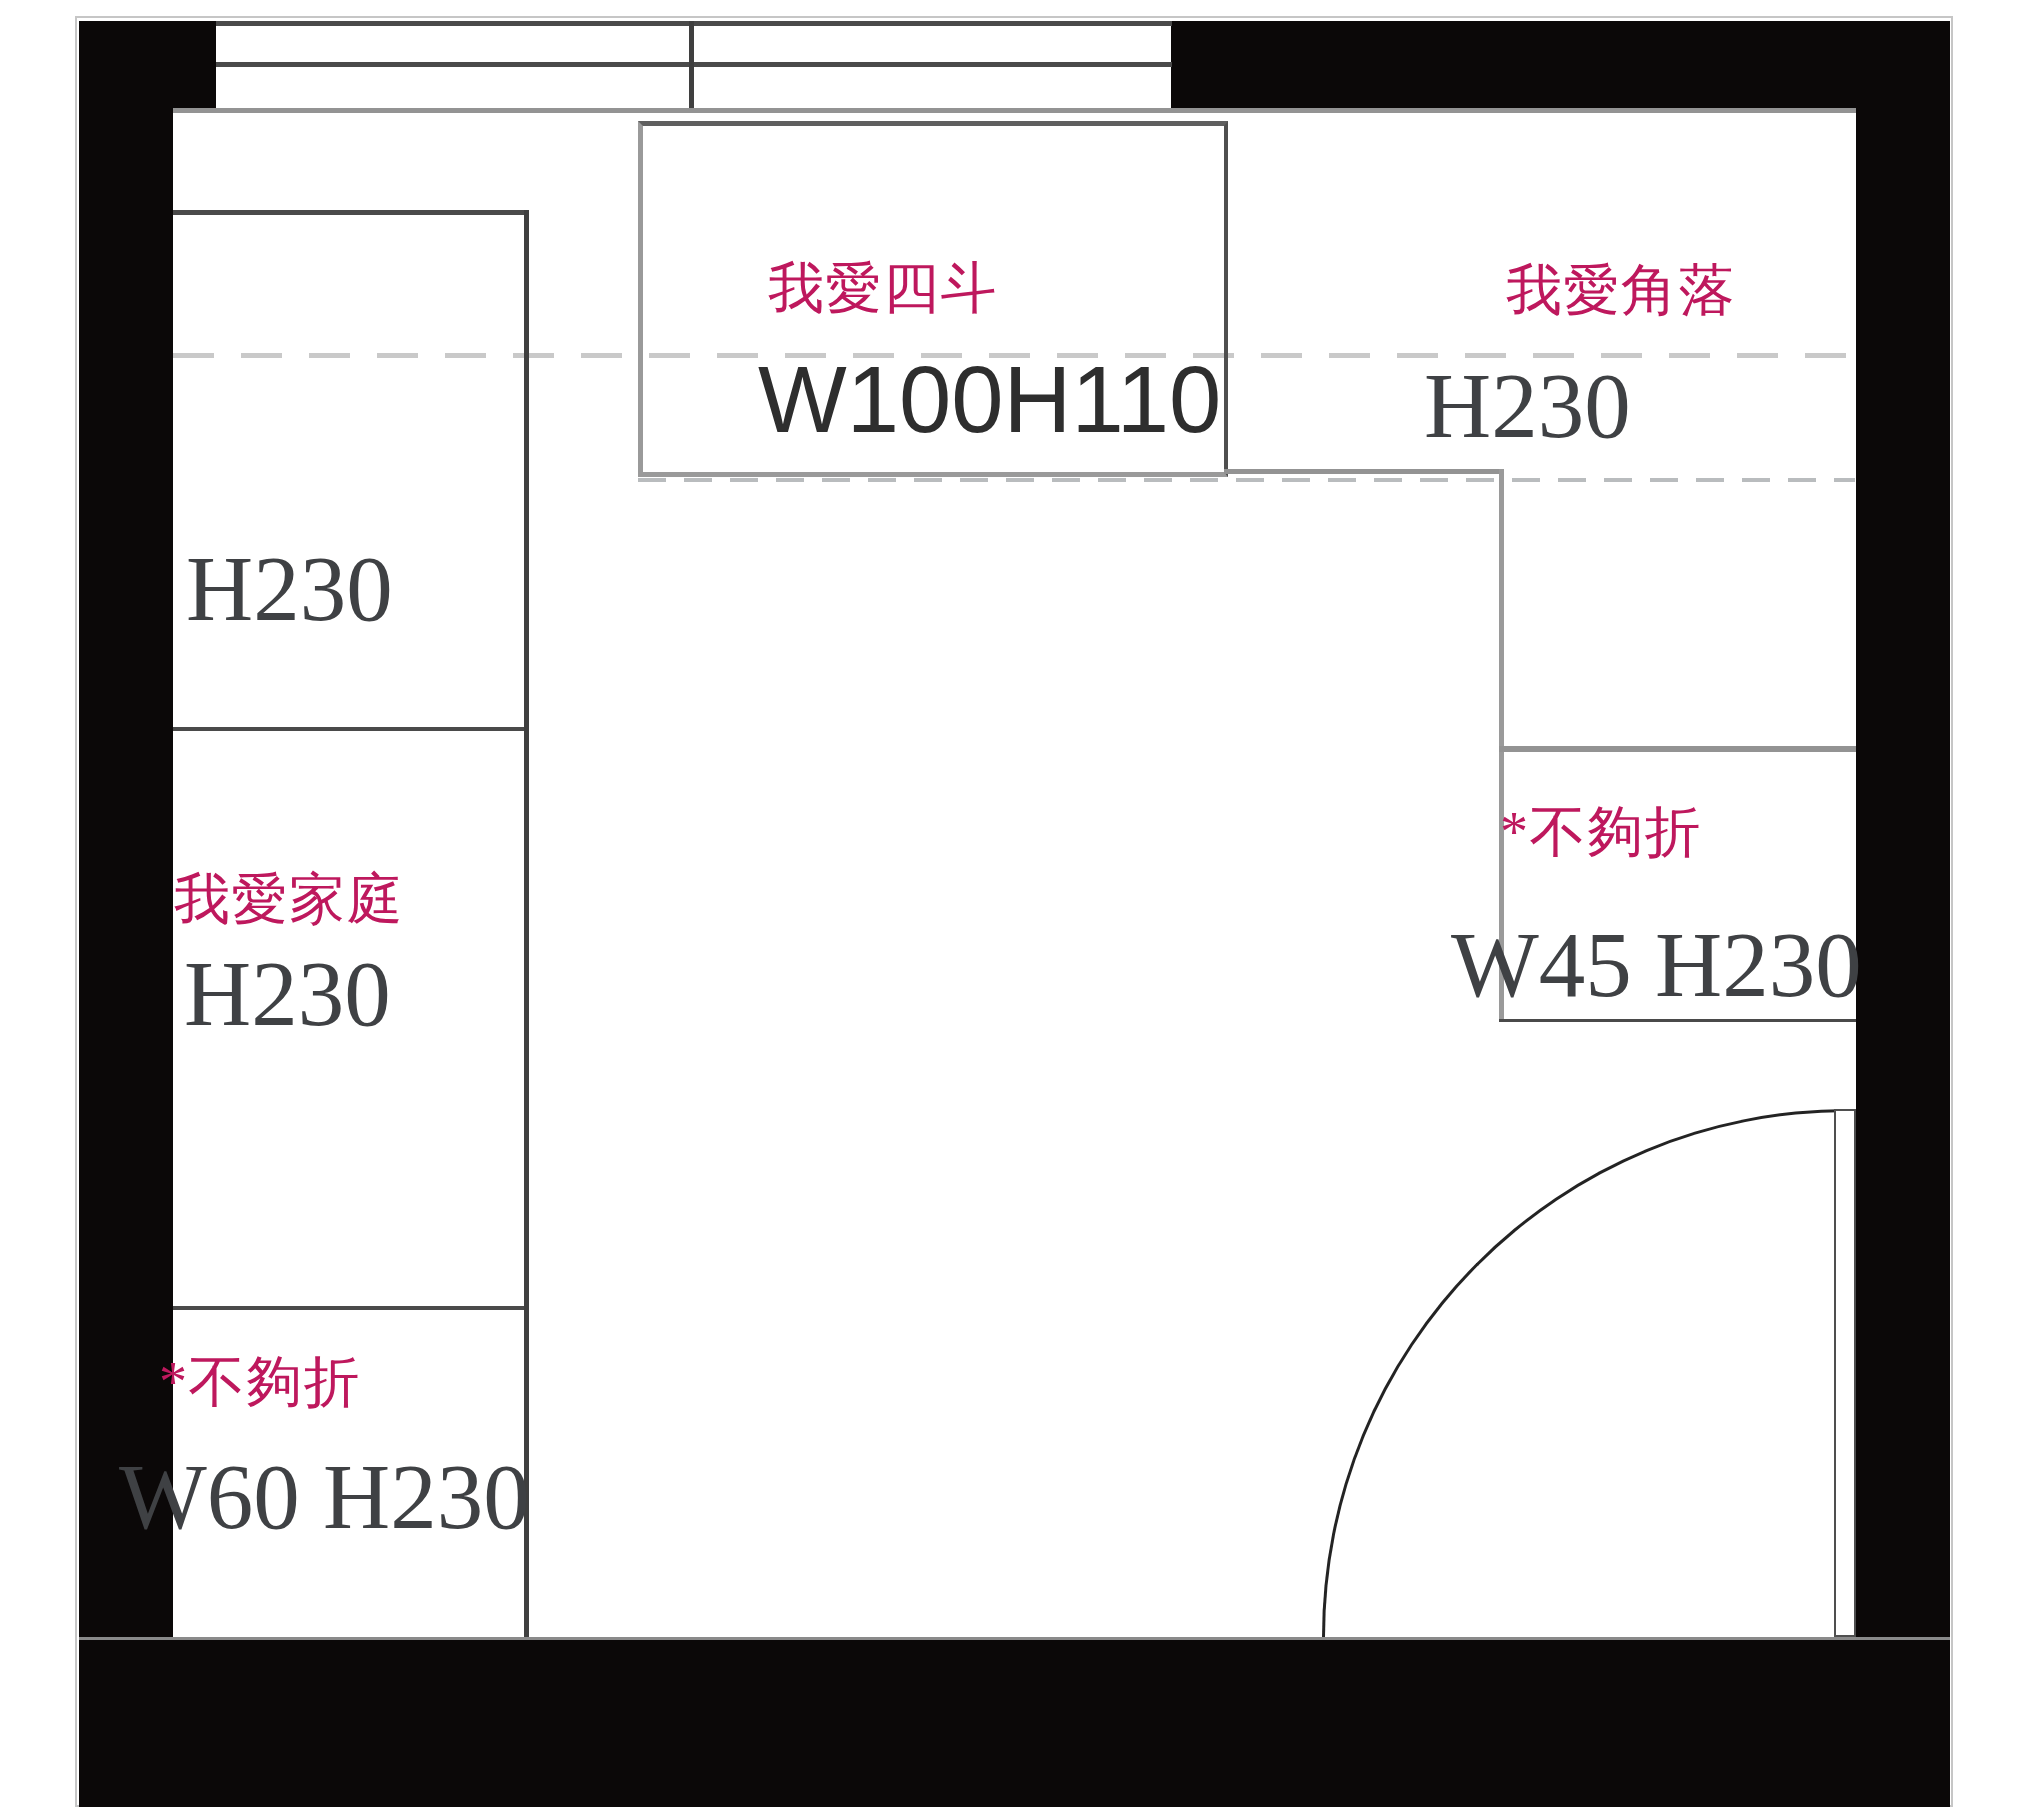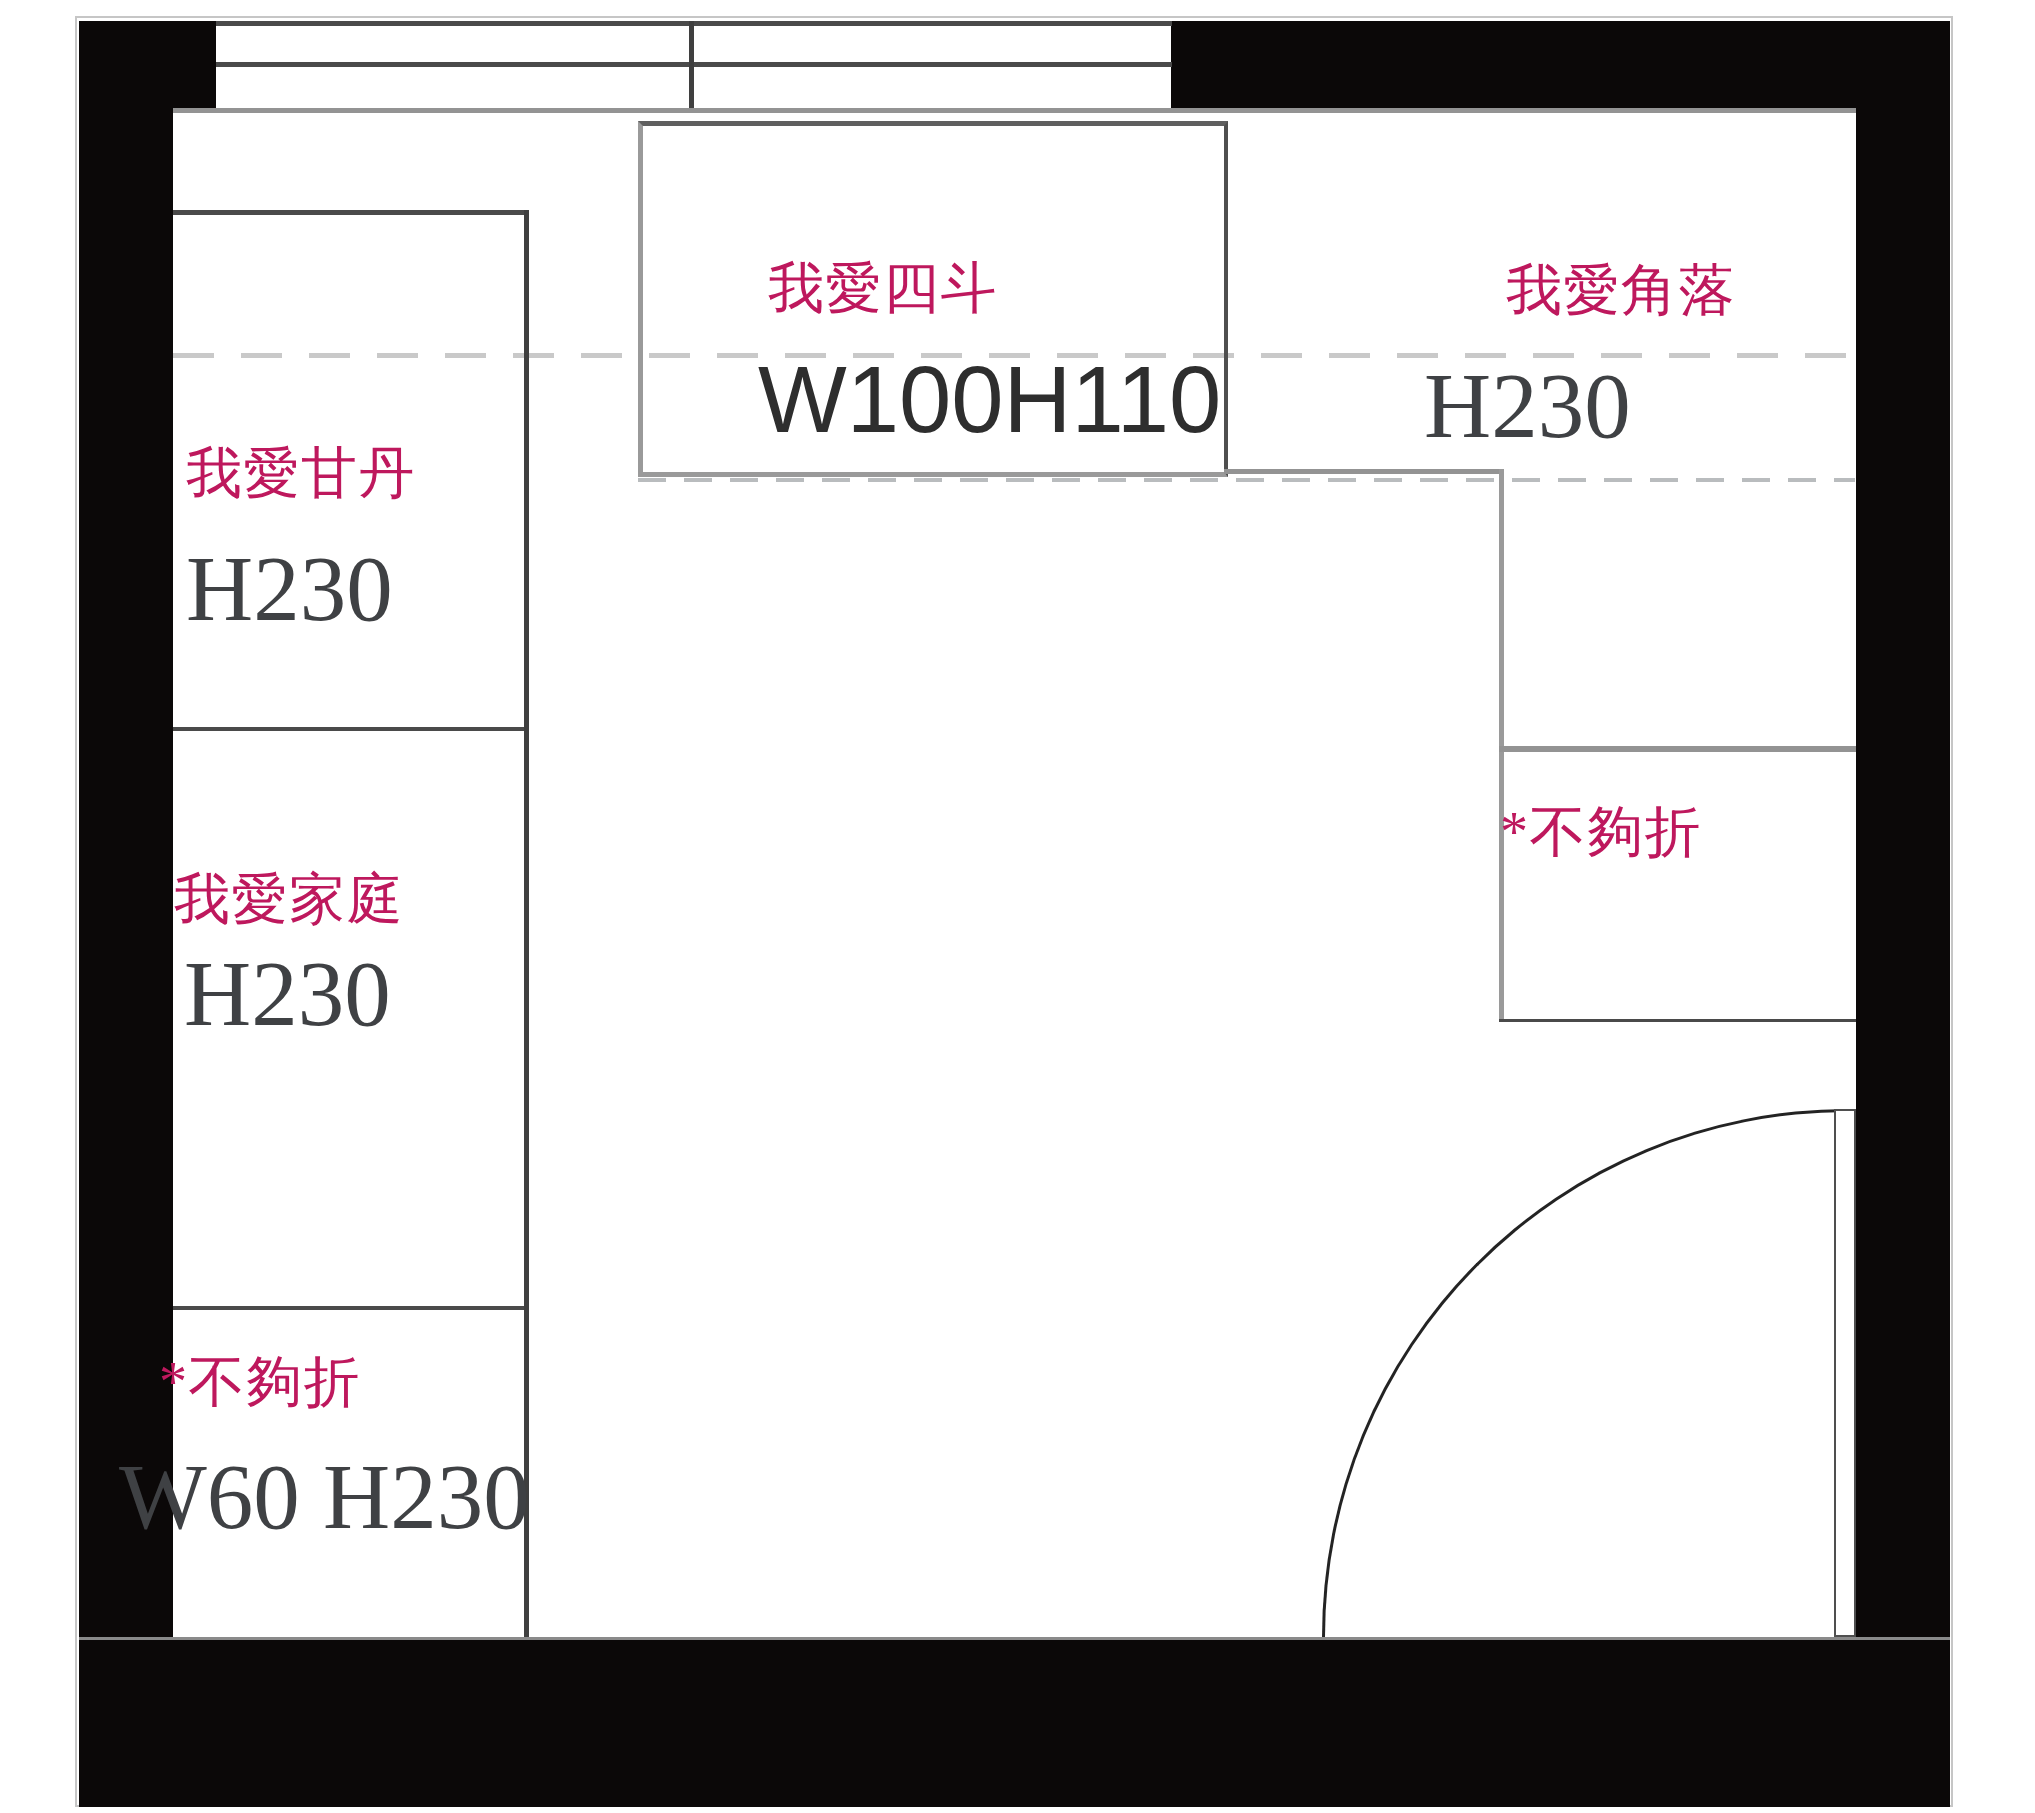--- a/index.html
+++ b/index.html
@@ -51,31 +51,31 @@
   <div class="abs cab-top-box" style="left:638px;top:121px;width:581px;height:346px;"></div>
 
   <div class="abs hline-gray" style="left:1224px;top:469px;width:279px;height:5.2px;"></div>
   <div class="abs vline-gray" style="left:1499px;top:469px;width:4.5px;height:551px;"></div>
   <div class="abs hline-gray" style="left:1499px;top:746px;width:357px;height:6px;"></div>
   <div class="abs hline-dark" style="left:1499px;top:1019px;width:357px;height:3px;"></div>
 
   <div class="abs door-arc" style="left:1322px;top:1109px;width:522px;height:525px;"></div>
   <div class="abs door-leaf" style="left:1834px;top:1109px;width:18px;height:524px;"></div>
 
-  <div class="abs zh" style="left:186px;top:445px;">我愛甘丹</div>
   <div class="abs lat" style="left:186px;top:542px;">H230</div>
 
   <div class="abs zh" style="left:174px;top:871px;">我愛家庭</div>
   <div class="abs lat" style="left:184px;top:947px;">H230</div>
 
   <div class="abs zh" style="left:159px;top:1354px;">*不夠折</div>
   <div class="abs lat" style="left:119px;top:1450px;">W60 H230</div>
 
   <div class="abs zh" style="left:768px;top:260px;">我愛四斗</div>
   <div class="abs sans" style="left:758px;top:353px;">W100H110</div>
 
   <div class="abs zh" style="left:1506px;top:262px;">我愛角落</div>
   <div class="abs lat" style="left:1424px;top:359px;">H230</div>
 
   <div class="abs zh" style="left:1500px;top:804px;">*不夠折</div>
+  <div class="abs lat" style="left:1451px;top:918px;">W45 H230</div>
 
 </div>
 
 
 </body></html>

